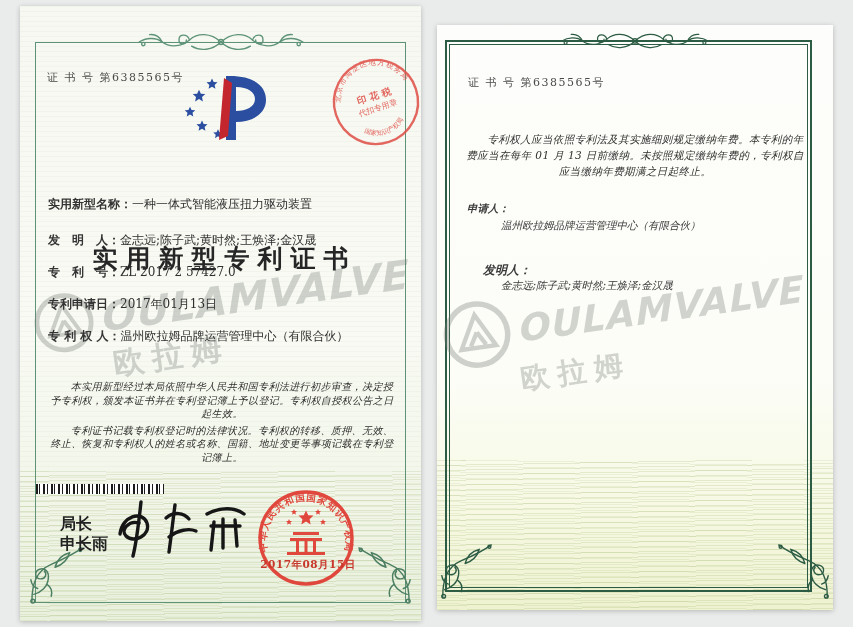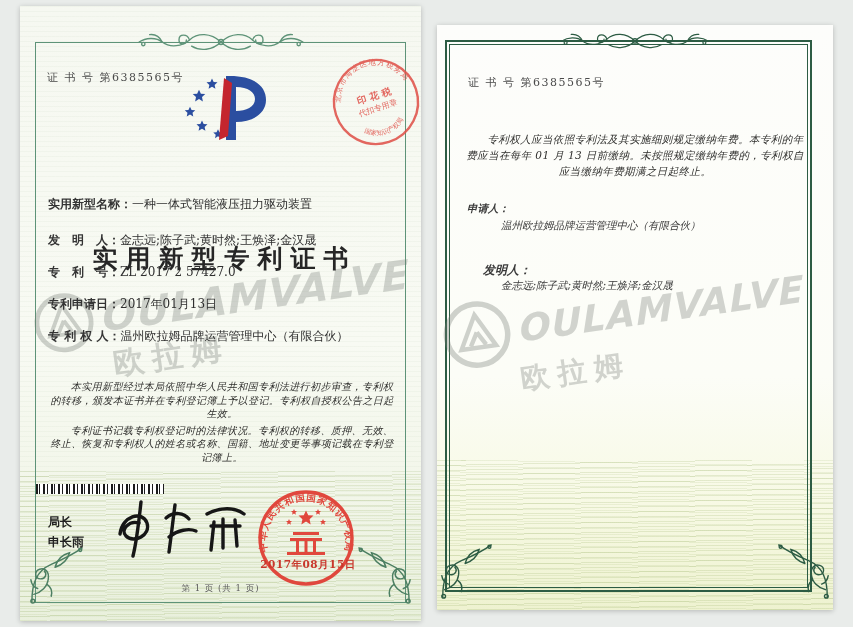--- a/index.html
+++ b/index.html
@@ -41,21 +41,21 @@
   .field .val{color:#2f2f2f;}
   .paras{line-height:13.5px;text-align:center;}
   .paras p{margin:0 0 3px 0;font-size:10px;font-style:italic;color:#30302e;
     text-indent:2em;letter-spacing:.4px;}
   .it{font-style:italic;}
 
   
   .barcode{position:absolute;left:16px;top:478px;width:128px;height:10px;
     background:repeating-linear-gradient(90deg,#1c1c1c 0 2px,#fff 2px 3px,#1c1c1c 3px 4px,
       #fff 4px 7px,#1c1c1c 7px 9px,#fff 9px 11px,#1c1c1c 11px 12px,#fff 12px 15px);}
-  .director{font-size:12px;font-weight:700;color:#222;}
+  .director{font-size:16px;font-weight:700;color:#222;margin-left:12px;}
   .seal-date{position:absolute;left:226px;top:552px;width:124px;text-align:center;
     font-size:10.5px;color:#c9372c;font-weight:700;letter-spacing:.5px;z-index:5;}
   .footer{position:absolute;left:0;top:577px;width:100%;text-align:center;
     font-size:8.5px;color:#5a5a5a;letter-spacing:1px;}
 
   
   .wm{position:absolute;color:rgba(118,124,118,.32);pointer-events:none;}
   .wm-row{display:flex;align-items:center;gap:8px;}
   .wm-brand{font-family:"DejaVu Sans","Liberation Sans",sans-serif;
     font-weight:700;font-style:italic;letter-spacing:1px;transform:skewX(-6deg);white-space:nowrap;}
@@ -175,21 +175,21 @@
       <span class="lab">专　利　号：</span><span class="val">ZL 2017 2 57427.0</span>
     </div>
     <div class="t field" style="left:28px;top:290px">
       <span class="lab">专利申请日：</span><span class="val">2017年01月13日</span>
     </div>
     <div class="t field" style="left:28px;top:322px">
       <span class="lab">专 利 权 人：</span><span class="val">温州欧拉姆品牌运营管理中心（有限合伙）</span>
     </div>
 
     <div class="t paras" style="left:26px;top:374px;width:352px">
-      <p>本实用新型经过本局依照中华人民共和国专利法进行初步审查，专利权的转移，颁发本证书并在专利登记簿上予以登记。专利权自授权公告之日起生效。</p>
+      <p>本实用新型经过本局依照中华人民共和国专利法进行初步审查，决定授予专利权，颁发本证书并在专利登记簿上予以登记。专利权自授权公告之日起生效。</p>
       <p>专利证书记载专利权登记时的法律状况。专利权的转移、质押、无效、终止、恢复和专利权人的姓名或名称、国籍、地址变更等事项记载在专利登记簿上。</p>
     </div>
 
     <div class="barcode"></div>
 
     <div class="t director" style="left:28px;top:508px">局长</div>
     <div class="t director" style="left:28px;top:528px">申长雨</div>
     <svg class="svg-abs" style="left:84px;top:486px" width="152" height="72" viewBox="0 0 152 72">
       <g fill="none" stroke="#161616" stroke-width="3.4" stroke-linecap="round" stroke-linejoin="round">
         <path d="M16,42 C18,24 38,18 43,31 C47,43 30,52 22,44 C16,38 25,28 35,31"></path>
@@ -218,21 +218,20 @@
         <rect x="37" y="44" width="26" height="3"></rect>
         <rect x="34" y="50" width="32" height="3"></rect>
         <rect x="40" y="53" width="3" height="11"></rect>
           <rect x="48.5" y="53" width="3" height="11"></rect>
           <rect x="57" y="53" width="3" height="11"></rect>
         <rect x="31" y="64" width="38" height="3"></rect>
       </g>
     </svg>
     <div class="seal-date">2017年08月15日</div>
 
-    <div class="footer">第 1 页 (共 1 页)</div>
   </div>
 
   <div class="paper page-right">
     <div class="lines"></div>
 
     <div class="frame-right"></div>
     <svg class="orn orn-center-right" width="150" height="24" style="color:#2d5c44">
         <use href="#orn-center"></use>
       </svg>
     <svg class="orn" style="left:2px;top:518px;color:#2d5c44" width="56" height="56">

